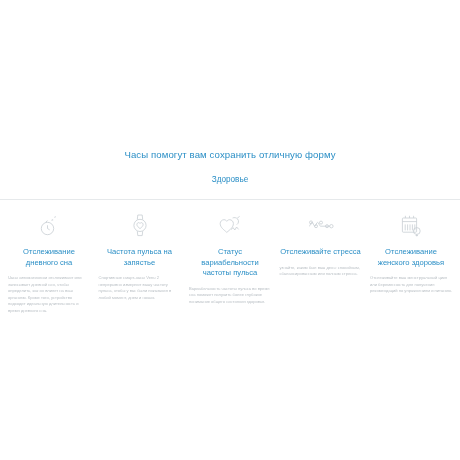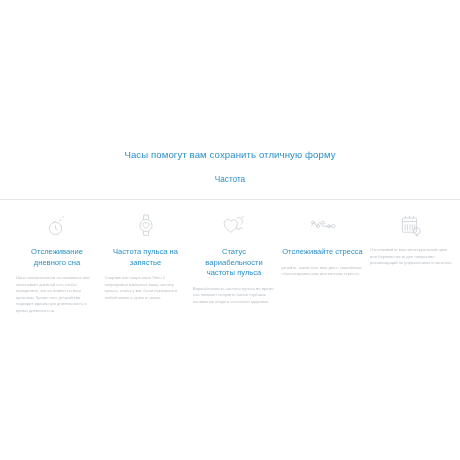--- a/index.html
+++ b/index.html
@@ -48,21 +48,20 @@
     background: #e6e9eb;
   }
 
   
   .features {
     display: flex;
     align-items: flex-start;
     justify-content: space-between;
     padding: 12px 6px 0 6px;
     box-sizing: border-box;
-    margin-left: 8px;
   }
   .feature {
     width: 86px;
     text-align: center;
     padding: 0 2px;
     box-sizing: border-box;
   }
   .feature-icon {
     height: 26px;
     display: flex;
@@ -88,21 +87,21 @@
     font-weight: 400;
   }
 </style>
 </head>
 <body>
 
 <div class="page">
 
   <div class="header">
     <div class="headline">Часы помогут вам сохранить отличную форму</div>
-    <div class="subhead">Частота</div>
+    <div class="subhead">Здоровье</div>
   </div>
 
   <div class="divider"></div>
 
   <div class="features">
 
     <div class="feature">
       <div class="feature-icon">
         <svg width="20" height="22" viewBox="0 0 20 22" fill="none" stroke="#c8ced3" stroke-width="0.8">
           <circle cx="8.5" cy="14.5" r="6.2"></circle>
@@ -167,17 +166,18 @@
         <svg width="22" height="23" viewBox="0 0 22 23" fill="none" stroke="#c8ced3" stroke-width="0.8">
           <rect x="2.4" y="4.0" width="14.2" height="14.2" rx="0.8"></rect>
           <path d="M2.4 7.6 H16.6"></path>
           <path d="M5.4 4.0 V1.8 M9.5 4.0 V1.8 M13.6 4.0 V1.8"></path>
           <path d="M5.2 10.4 V16.4 M7.6 10.4 V16.4 M10.0 10.4 V16.4
                    M12.4 10.4 V16.4 M14.8 10.4 V16.4"></path>
           <circle cx="16.8" cy="17.0" r="3.4"></circle>
           <path d="M16.8 20.4 V22.4 M15.6 21.4 H18.0"></path>
         </svg>
       </div>
+      <div class="feature-title">Отслеживание женского здоровья</div>
       <div class="feature-body">Отслеживайте ваш менструальный цикл или беременность для получения рекомендаций по упражнениям и питанию.</div>
     </div>
 
   </div>
 </div>
 
 </body></html>

